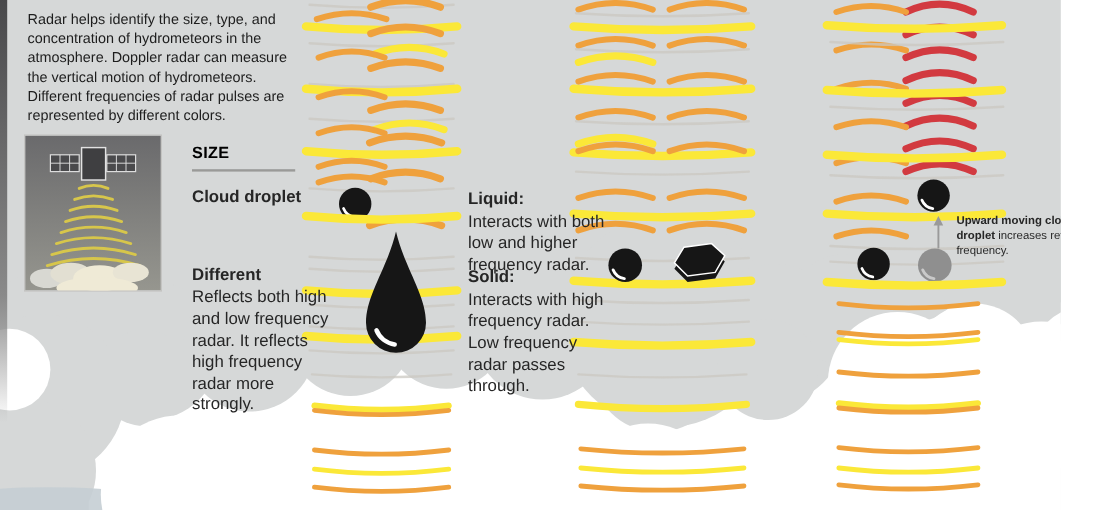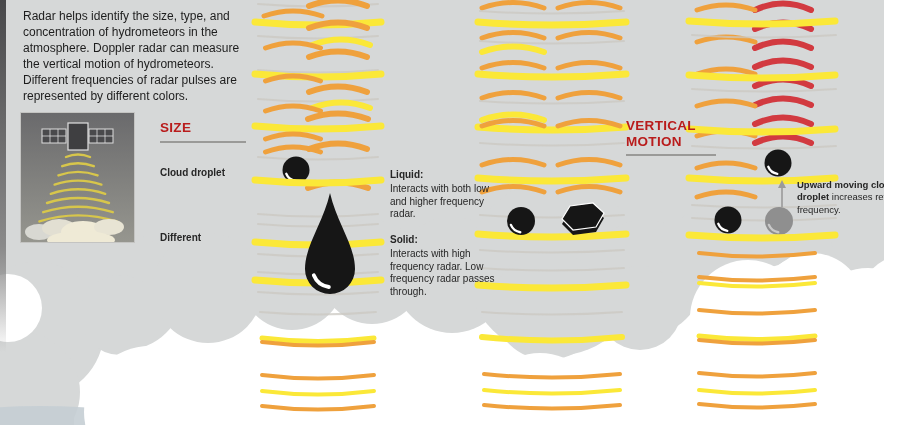--- a/index.html
+++ b/index.html
@@ -1,23 +1,23 @@
 <!DOCTYPE html>
 <html><head>
 <meta charset="utf-8">
 <style>
   html,body{margin:0;padding:0;background:#fff;font-family:"Liberation Sans",sans-serif;}
   #canvas{position:relative;width:884px;height:425px;overflow:hidden;background:#D7D9D9;}
   svg.layer{position:absolute;left:0;top:0;}
   .intro{position:absolute;left:23px;top:9px;width:232px;font-size:12px;line-height:1.33;color:#1d1d1d;}
   .inset{position:absolute;left:20px;top:112px;width:113px;height:129px;
          background:linear-gradient(#6a6a6c,#96968f);border:1px solid #c4c4c2;box-sizing:content-box;}
-  .head{position:absolute;font-size:13.5px;font-weight:bold;letter-spacing:.3px;color:#b91c1c;line-height:1.15;}
+  .head{position:absolute;font-size:13.5px;font-weight:bold;letter-spacing:.3px;color:#000000;line-height:1.15;}
   .rule{height:2px;background:#9a9a98;margin-top:5px;}
-  .block{position:absolute;width:114px;font-size:10px;line-height:1.28;color:#262626;margin-top:12px;}
+  .block{position:absolute;width:114px;font-size:14px;line-height:1.28;color:#262626;}
   .term{font-weight:bold;margin-bottom:1px;}
   .note{position:absolute;left:797px;top:179px;width:120px;font-size:9.5px;line-height:1.3;color:#262626;}
   .note .b{font-weight:bold;}
 </style>
 </head>
 <body>
 
 <div id="canvas">
 
   <svg class="layer" width="920" height="425" viewBox="0 0 920 425" aria-hidden="true">
@@ -233,32 +233,29 @@
 
   <div class="head" style="left:160px;top:120px;width:88px;">
     <span>SIZE</span>
     <div class="rule" style="width:86px;"></div>
   </div>
   <div class="block" style="left:160px;top:155px;">
     <div class="term">Cloud droplet</div>
   </div>
   <div class="block" style="left:160px;top:220px;">
     <div class="term">Different</div>
+    <div>Reflects both high and low frequency radar. It reflects high frequency radar more strongly.</div>
   </div>
 
   <div class="block" style="left:390px;top:157px;">
     <div class="term">Liquid:</div>
     <div>Interacts with both low and higher frequency radar.</div>
   </div>
   <div class="block" style="left:390px;top:222px;">
     <div class="term">Solid:</div>
     <div>Interacts with high frequency radar. Low frequency radar passes through.</div>
   </div>
 
-  <div class="head" style="left:626px;top:118px;width:90px;">
-    <span>VERTICAL MOTION</span>
-    <div class="rule" style="width:90px;"></div>
-  </div>
   <div class="note">
     <span class="b">Upward moving cloud droplet</span><span> increases return frequency.</span>
   </div>
 
 </div>
 
 </body></html>

